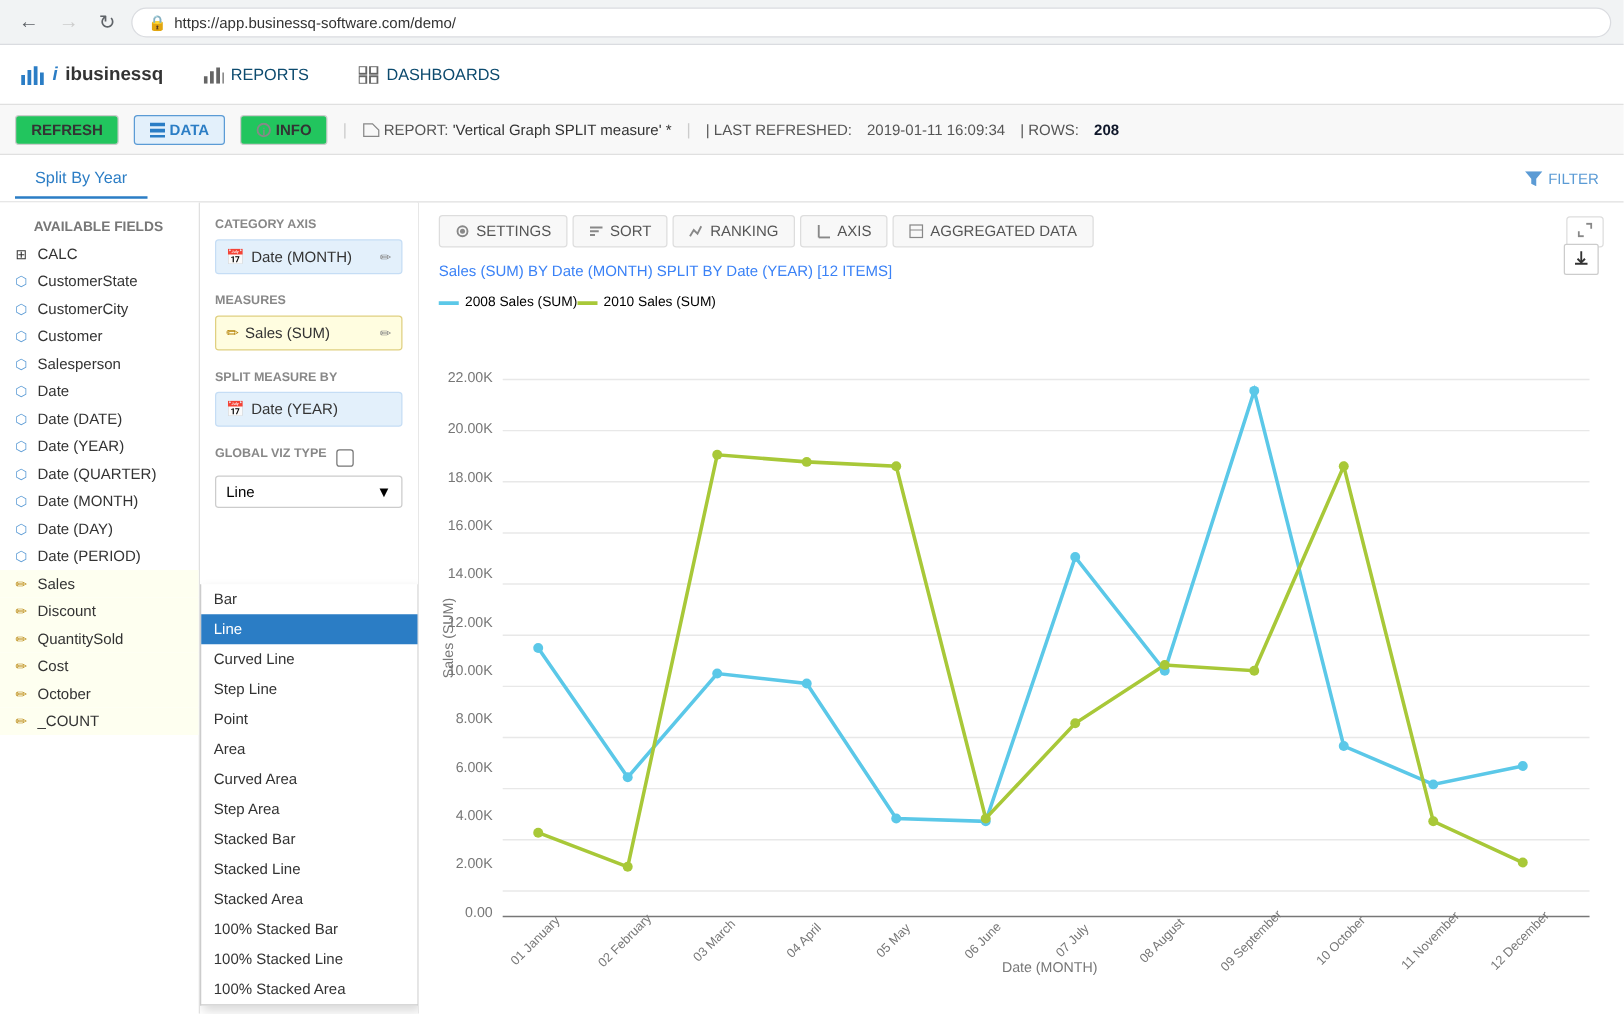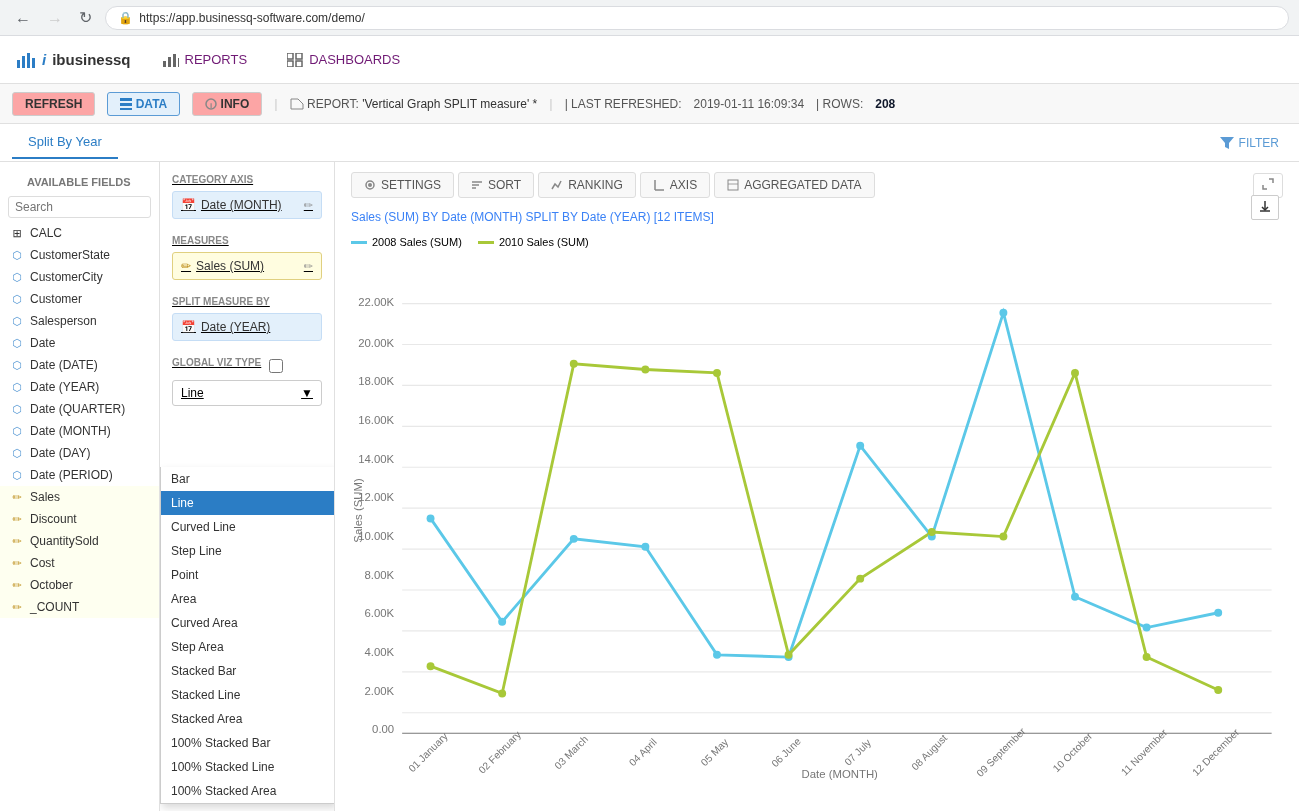--- a/index.html
+++ b/index.html
@@ -32,36 +32,36 @@
       border-bottom: 1px solid #e0e0e0;
       padding: 0 16px;
       height: 48px;
       display: flex;
       align-items: center;
       gap: 24px;
     }
     .logo { display: flex; align-items: center; gap: 6px; font-size: 15px; font-weight: bold; color: #333; }
     .logo-icon { width: 20px; height: 20px; }
     .nav-item {
-      display: flex; align-items: center; gap: 6px; font-size: 13px; color: #701a75;
+      display: flex; align-items: center; gap: 6px; font-size: 13px; color: #0c4a6e;
       cursor: pointer; padding: 4px 8px; border-radius: 4px;
     }
 
     
     .toolbar {
       background: #f8f8f8;
       border-bottom: 1px solid #e0e0e0;
       padding: 6px 12px;
       display: flex;
       align-items: center;
       gap: 12px;
       height: 40px;
     }
     .toolbar-btn {
-      border: 1px solid #ccc; background: #fca5a5; padding: 4px 12px; cursor: pointer;
+      border: 1px solid #ccc; background: #22c55e; padding: 4px 12px; cursor: pointer;
       border-radius: 3px; font-size: 12px; font-weight: bold; color: #333;
     }
     .toolbar-btn.active { background: #e3f0fb; border-color: #5b9bd5; color: #2b7dc5; }
     .toolbar-info { font-size: 12px; color: #555; }
     .toolbar-divider { color: #ccc; }
     .toolbar-badge { font-weight: bold; color: #0f172a; }
 
     
     .main-layout { display: flex; height: calc(811px - 36px - 48px - 40px - 38px); }
 
@@ -113,21 +113,20 @@
 
     
     .config-panel {
       width: 175px;
       border-right: 1px solid #e0e0e0;
       background: #fff;
       padding: 12px;
       flex-shrink: 0;
       overflow-y: auto;
       position: relative;
-      text-decoration: underline;
     }
     .config-section { margin-bottom: 16px; }
     .config-label {
       font-size: 10px; font-weight: bold; color: #888; text-transform: uppercase; margin-bottom: 6px;
     }
     .config-field {
       background: #e3f0fb; border: 1px solid #c5ddf5; border-radius: 3px;
       padding: 6px 8px; display: flex; align-items: center; justify-content: space-between;
       font-size: 12px; color: #333;
     }
@@ -176,21 +175,21 @@
     .chart-toolbar-left { display: flex; align-items: center; gap: 2px; }
     .chart-tab-btn {
       padding: 5px 12px; font-size: 12px; border: 1px solid #ddd; background: #f8f8f8;
       cursor: pointer; display: flex; align-items: center; gap: 5px; color: #555;
       border-radius: 3px; margin-right: 2px;
     }
     .chart-title { font-size: 12px; color: #3b82f6; margin-bottom: 8px; padding: 4px 0; }
     .expand-btn { background: none; border: 1px solid #ddd; padding: 4px 8px; cursor: pointer; border-radius: 3px; }
 
     
-    .chart-legend { display: flex; gap: 16px; margin-bottom: 6px; font-size: 11px; align-items: center; text-align: right; }
+    .chart-legend { display: flex; margin-bottom: 6px; font-size: 11px; align-items: center; text-align: right; }
     .legend-item { display: flex; align-items: center; gap: 5px; }
     .legend-dot { width: 12px; height: 12px; border-radius: 0; display: inline-block; }
 
     
     .chart-svg-container { flex: 1; position: relative; }
   </style>
 </head>
 <body>
 
 <div class="browser-chrome">
@@ -277,23 +276,20 @@
         <path d="M0 0 L14 0 L9 6 L9 12 L5 10 L5 6 Z" fill="#5b9bd5"></path>
       </svg>
     <span>FILTER</span>
   </div>
 </div>
 
 <div class="main-layout">
 
   <div class="sidebar">
     <div class="sidebar-section-title">AVAILABLE FIELDS</div>
-    <div class="sidebar-search">
-      <input type="text" placeholder="Search" style="">
-    </div>
 
     <div class="sidebar-item">
       <span class="item-icon">⊞</span>
       <span>CALC</span>
     </div>
 
     <div class="sidebar-item">
       <span class="item-icon" style="color:#5b9bd5;">⬡</span>
       <span>CustomerState</span>
     </div>

